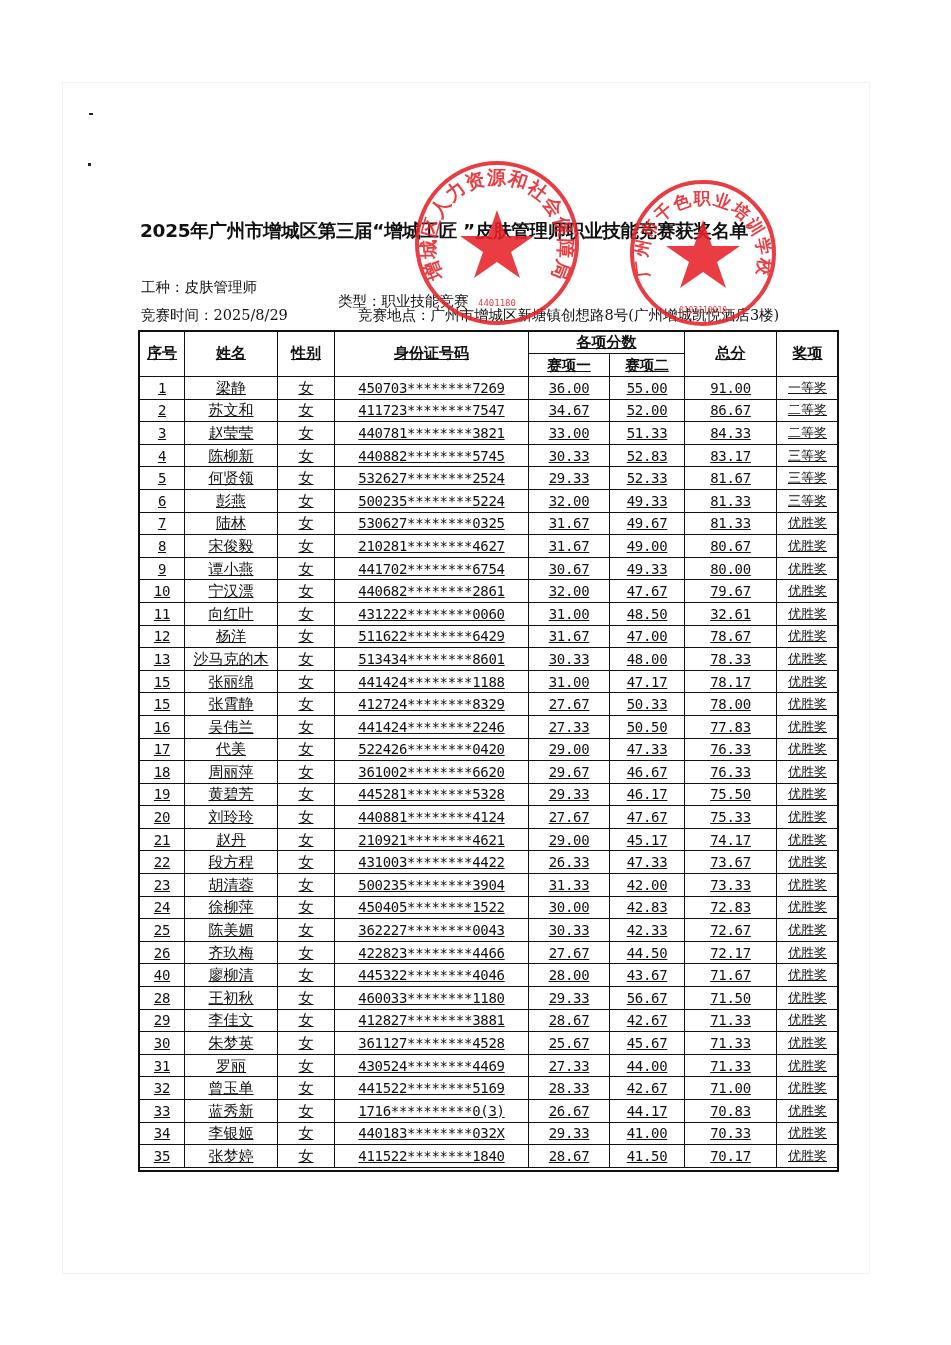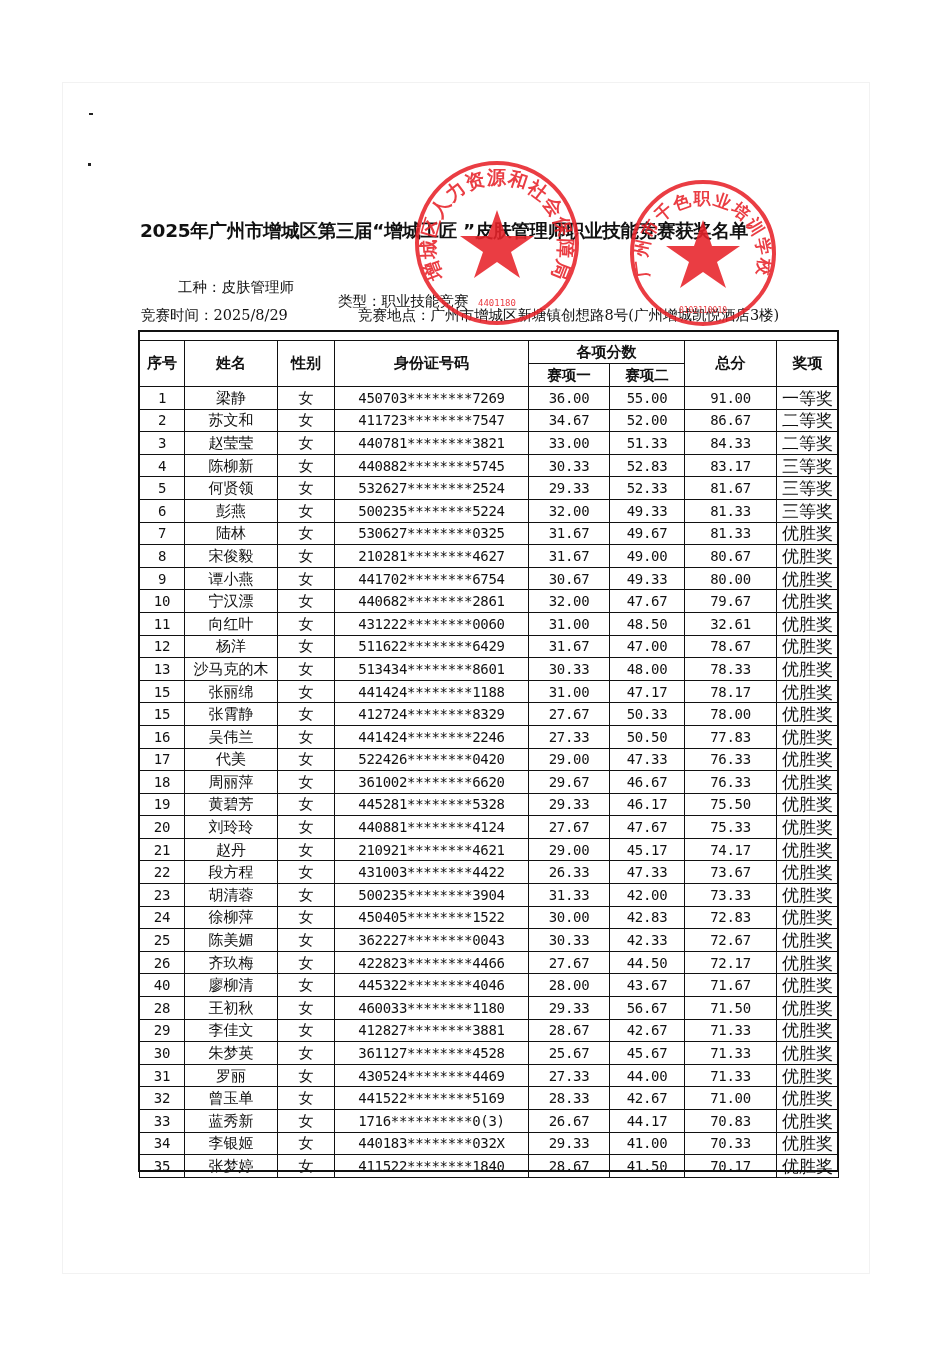--- a/index.html
+++ b/index.html
@@ -12,46 +12,46 @@
     border: 1px solid #f2f2f2;
   }
   .mark { position: absolute; background: #222; }
   .title {
     position: absolute; left: 140px; top: 218px; width: 700px; 
     font-family: "DejaVu Sans", "Liberation Sans", sans-serif; font-weight: bold;
     font-size: 18.5px; letter-spacing: -0.3px; color: #111; z-index: 2; white-space: nowrap;
   }
   .meta { position: absolute; font-size: 14.5px; z-index: 2; white-space: nowrap; }
   table.results {
-    position: absolute; left: 139px; top: 340px; border-collapse: collapse; z-index: 2;
-    font-size: 14.5px; table-layout: fixed;
+    position: absolute; left: 139px; top: 330px; border-collapse: collapse; z-index: 2;
+    font-size: 14.5px; table-layout: fixed; text-decoration: underline;
   }
   table.results th, table.results td {
     border: 1.2px solid #111; text-align: center; padding: 0; white-space: nowrap; overflow: hidden;
   }
   table.results th { font-weight: bold; font-family: "DejaVu Sans", "Liberation Sans", sans-serif; font-size: 15px; }
   table.results th.sub { font-size: 14.5px; height: 22px; margin-top: 28px; }
   table.results thead tr.h1 th { height: 22px; }
   table.results tbody td { height: 21.6px; line-height: 20px; }
   td.num, td.id, td.score { font-family: "DejaVu Sans Mono", "Liberation Mono", monospace; font-size: 14px; letter-spacing: -0.3px; }
   td.name { font-family: "DejaVu Sans", "Liberation Sans", sans-serif; font-size: 15px; }
-  td.award { font-family: "DejaVu Sans", "Liberation Sans", sans-serif; font-size: 17px; }
+  td.award { font-family: "DejaVu Sans", "Liberation Sans", sans-serif; font-size: 13px; }
   .table-frame { position: absolute; left: 138px; top: 330px; width: 701px; height: 842px; border: 2px solid #111; z-index: 3; pointer-events: none; box-sizing: border-box; }
   .stamp { position: absolute; z-index: 4; pointer-events: none; opacity: 0.88; }
 </style>
 </head>
 <body>
 
 <div class="page-edge"></div>
 <div class="mark" style="left:89px;top:113px;width:4px;height:2px;"></div>
 <div class="mark" style="left:88px;top:163px;width:3px;height:3px;"></div>
 
 <div class="title">2025年广州市增城区第三届“增城工匠 ”皮肤管理师职业技能竞赛获奖名单</div>
 
-<div class="meta" style="left:141px;top:278px;margin-left:37px;">
+<div class="meta" style="left:141px;top:278px;">
   <span>工种：</span><span>皮肤管理师</span>
 </div>
 <div class="meta" style="left:338px;top:292px;">
   <span>类型：</span><span>职业技能竞赛</span>
 </div>
 <div class="meta" style="left:141px;top:306px;">
   <span>竞赛时间：</span><span>2025/8/29</span>
 </div>
 <div class="meta" style="left:358px;top:306px;">
   <span>竞赛地点：</span><span>广州市增城区新塘镇创想路8号(广州增城凯悦酒店3楼)</span>

